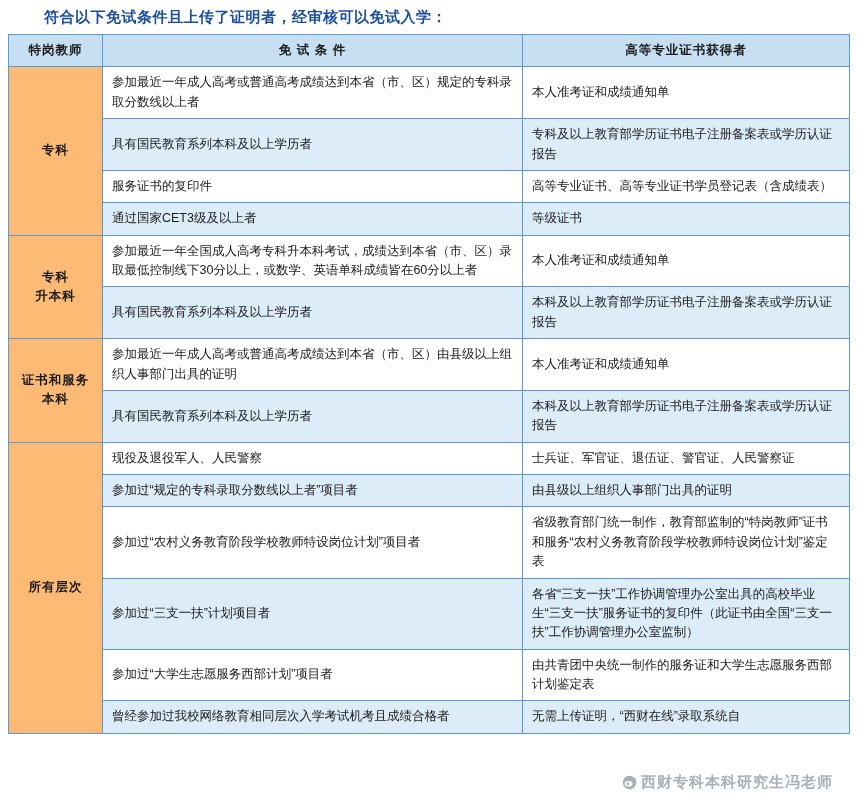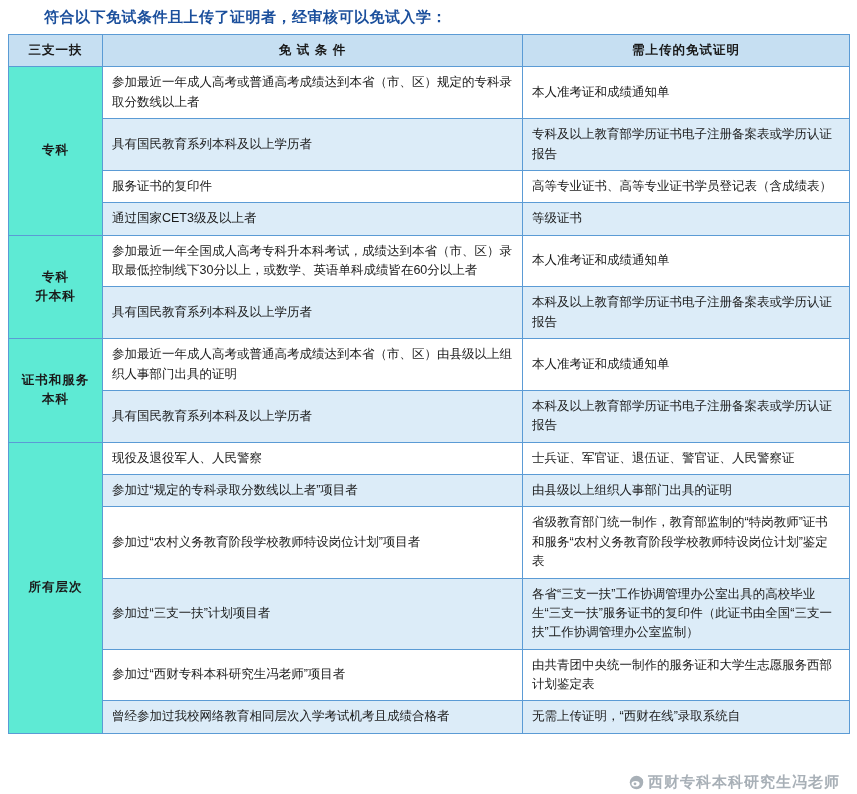--- a/index.html
+++ b/index.html
@@ -51,36 +51,36 @@
     letter-spacing: 1px;
   }
   .col-level { width: 94px; }
   .col-cond  { width: 420px; }
   .col-proof { width: 327px; }
 
   td.level {
     text-align: center;
     font-weight: bold;
     font-size: 14.5px;
-    background: #5eead4;
+    background: #fdba74;
     letter-spacing: 1px;
     line-height: 1.4;
   }
   td.cond, td.proof {
     text-align: left;
   }
   tr.shade td.cond, tr.shade td.proof {
     background: #dcecf8;
   }
   tr.plain td.cond, tr.plain td.proof {
     background: #ffffff;
   }
   .watermark {
     position: absolute;
-    right: 17px;
+    right: 24px;
     bottom: 2px;
     font-size: 15px;
     color: #9aa3ab;
     font-weight: bold;
     letter-spacing: 1px;
     display: flex;
     align-items: center;
     gap: 4px;
     opacity: 0.85;
   }
@@ -100,23 +100,23 @@
   <div class="title">符合以下免试条件且上传了证明者，经审核可以免试入学：</div>
 
   <table class="main">
     <colgroup>
       <col class="col-level">
       <col class="col-cond">
       <col class="col-proof">
     </colgroup>
     <thead>
       <tr>
-        <th>三支一扶</th>
+        <th>特岗教师</th>
         <th>免 试 条 件</th>
-        <th>需上传的免试证明</th>
+        <th>高等专业证书获得者</th>
       </tr>
     </thead>
     <tbody>
 
       <tr class="plain">
         <td class="level" rowspan="4">专科</td>
         <td class="cond">参加最近一年成人高考或普通高考成绩达到本省（市、区）规定的专科录取分数线以上者</td>
         <td class="proof">本人准考证和成绩通知单</td>
       </tr>
       <tr class="shade">
@@ -165,21 +165,21 @@
       </tr>
       <tr class="plain">
         <td class="cond">参加过“农村义务教育阶段学校教师特设岗位计划”项目者</td>
         <td class="proof">省级教育部门统一制作，教育部监制的“特岗教师”证书和服务“农村义务教育阶段学校教师特设岗位计划”鉴定表</td>
       </tr>
       <tr class="shade">
         <td class="cond">参加过“三支一扶”计划项目者</td>
         <td class="proof">各省“三支一扶”工作协调管理办公室出具的高校毕业生“三支一扶”服务证书的复印件（此证书由全国“三支一扶”工作协调管理办公室监制）</td>
       </tr>
       <tr class="plain">
-        <td class="cond">参加过“西财专科本科研究生冯老师”项目者</td>
+        <td class="cond">参加过“大学生志愿服务西部计划”项目者</td>
         <td class="proof">由共青团中央统一制作的服务证和大学生志愿服务西部计划鉴定表</td>
       </tr>
       <tr class="shade">
         <td class="cond">曾经参加过我校网络教育相同层次入学考试机考且成绩合格者</td>
         <td class="proof">无需上传证明，“西财在线”录取系统自</td>
       </tr>
 
     </tbody>
   </table>
 

